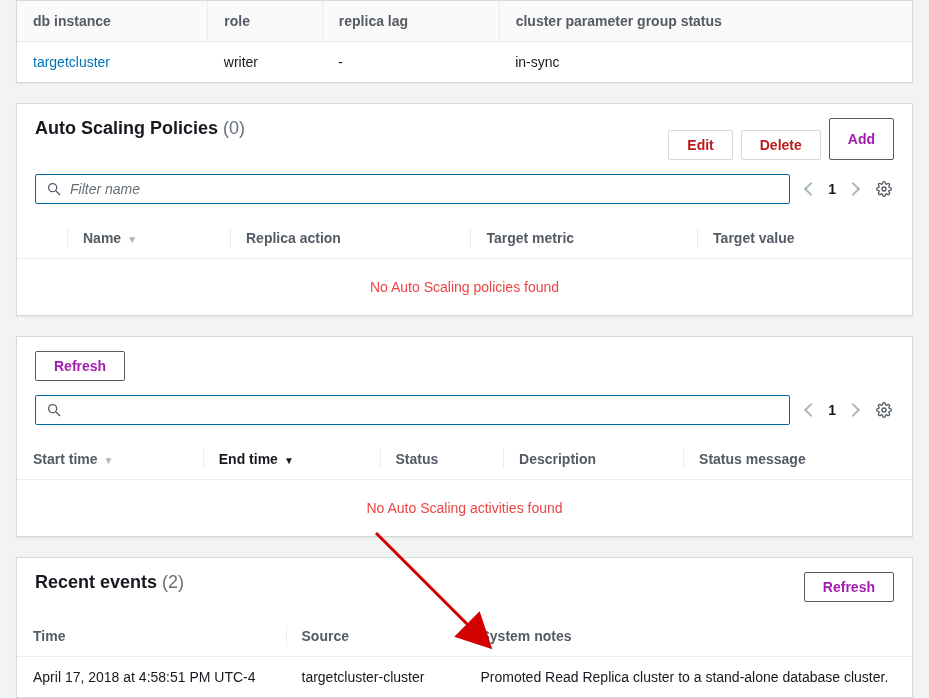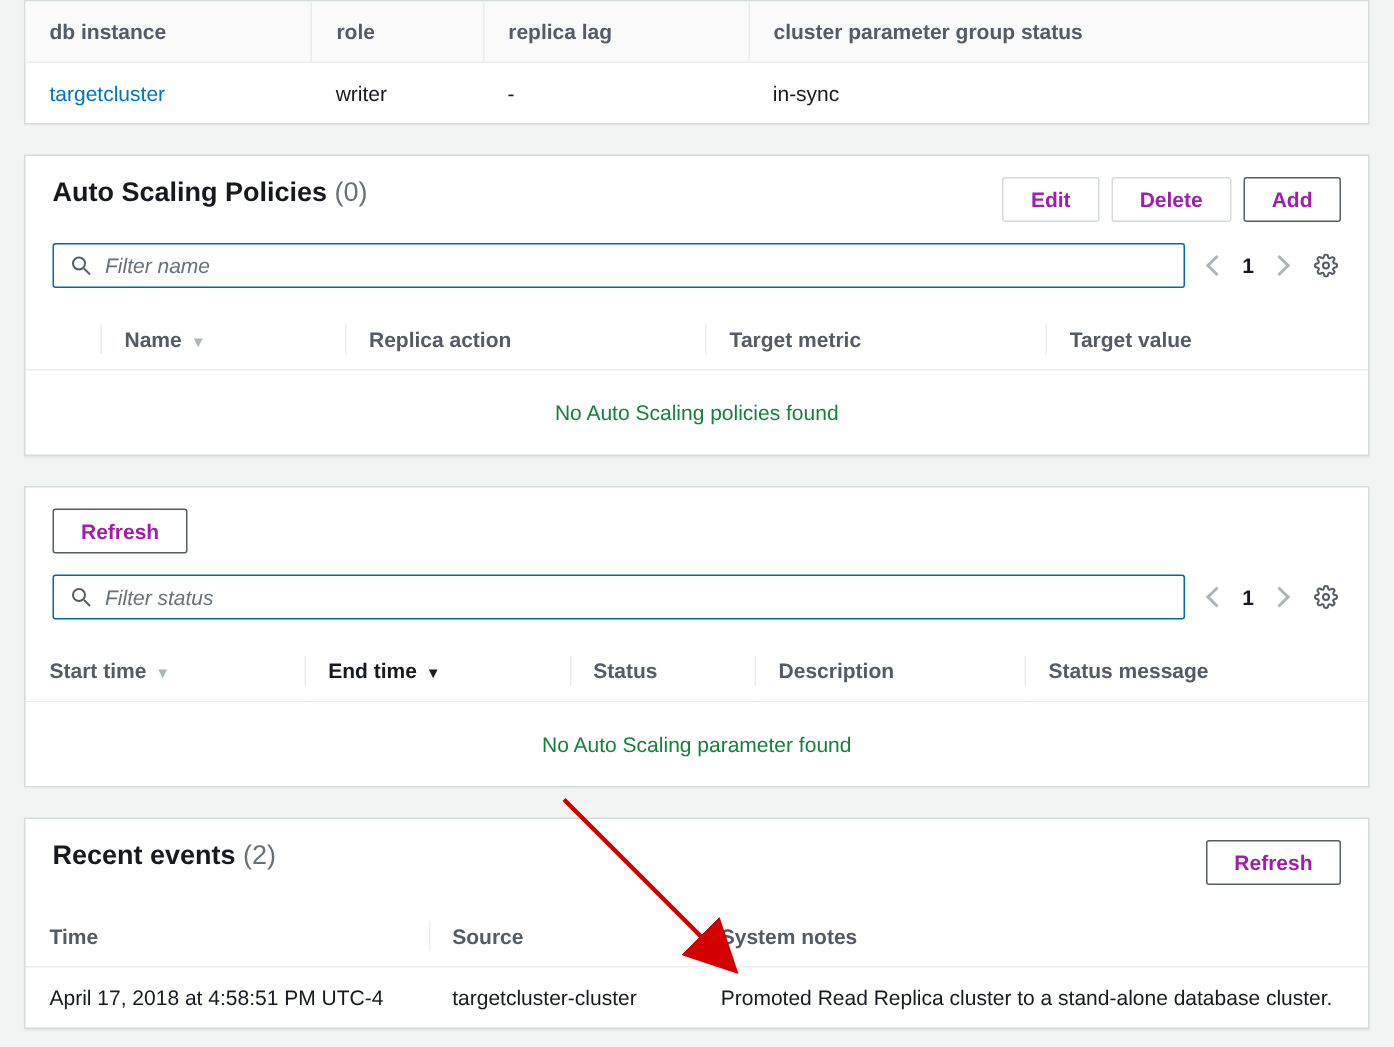--- a/index.html
+++ b/index.html
@@ -42,21 +42,21 @@
   .btn {
     border: 1px solid #545b64;
     background: #fff;
     color: #a21caf;
     padding: 6px 18px;
     font-size: 14px;
     font-weight: 600;
     cursor: pointer;
     border-radius: 2px;
   }
-  .btn.disabled { color: #a21caf; border-color: #d5dbdb; cursor: default; }
+  .btn.disabled { color: #b91c1c; border-color: #d5dbdb; cursor: default; margin-top: 12px; }
   .btn-group { display: flex; gap: 8px; }
   .filter-row {
     display: flex;
     align-items: center;
     gap: 16px;
     padding: 0 18px 14px 18px;
   }
   .filter-input {
     flex: 1;
     display: flex;
@@ -88,21 +88,21 @@
     border-left: 1px solid #eaeded;
   }
   .sort-caret {
     font-size: 10px;
     color: #aab7b8;
     margin-left: 6px;
   }
   .sort-caret.active { color: #16191f; }
   .empty-row td {
     text-align: center;
-    color: #15803d;
+    color: #ef4444;
     padding: 20px;
   }
   .arrow-overlay {
     position: absolute;
     pointer-events: none;
     z-index: 10;
   }
   svg.icon { width:16px; height:16px; stroke:#545b64; fill:none; stroke-width:2; }
   .wrap { position: relative; }
 </style>
@@ -187,21 +187,20 @@
     <div class="btn-group">
       <button class="btn">Refresh</button>
     </div>
   </div>
   <div class="filter-row">
     <div class="filter-input">
       <svg class="icon" viewBox="0 0 24 24">
             <circle cx="10" cy="10" r="6"></circle>
             <line x1="15" y1="15" x2="21" y2="21"></line>
           </svg>
-      <input type="text" placeholder="Filter status" style="">
     </div>
     <div class="pager">
       <span><i class="chev left"></i></span>
       <span class="num">1</span>
       <span><i class="chev right"></i></span>
     </div>
     <span class="gear">
       <svg class="icon" viewBox="0 0 24 24">
             <circle cx="12" cy="12" r="3"></circle>
             <path d="M19.4 15a1.7 1.7 0 0 0 .34 1.87l.06.06a2 2 0 1 1-2.83 2.83l-.06-.06a1.7 1.7 0 0 0-1.87-.34 1.7 1.7 0 0 0-1 1.56V21a2 2 0 1 1-4 0v-.09a1.7 1.7 0 0 0-1-1.56 1.7 1.7 0 0 0-1.87.34l-.06.06a2 2 0 1 1-2.83-2.83l.06-.06a1.7 1.7 0 0 0 .34-1.87 1.7 1.7 0 0 0-1.56-1H3a2 2 0 1 1 0-4h.09a1.7 1.7 0 0 0 1.56-1 1.7 1.7 0 0 0-.34-1.87l-.06-.06A2 2 0 1 1 7.08 4.25l.6.06a1.7 1.7 0 0 0 1.87.34H9a1.7 1.7 0 0 0 1-1.56V3a2 2 0 1 1 4 0v.09a1.7 1.7 0 0 0 1 1.56 1.7 1.7 0 0 0 1.87-.34l.06-.06a2 2 0 1 1 2.83 2.83l-.06.06a1.7 1.7 0 0 0-.34 1.87V9a1.7 1.7 0 0 0 1.56 1H21a2 2 0 1 1 0 4h-.09a1.7 1.7 0 0 0-1.56 1z"></path>
@@ -213,21 +212,21 @@
       <tr class="columns-row">
         <th><span>Start time</span><span class="sort-caret">▼</span></th>
         <th style="color:#16191f"><span>End time</span><span class="sort-caret active">▼</span></th>
         <th>Status</th>
         <th>Description</th>
         <th>Status message</th>
       </tr>
     </thead>
     <tbody>
       <tr class="empty-row">
-        <td colspan="5">No Auto Scaling parameter found</td>
+        <td colspan="5">No Auto Scaling activities found</td>
       </tr>
     </tbody>
   </table>
 </div>
 
 <div class="panel">
   <div class="panel-header">
     <div class="panel-title">
       <span>Recent events</span>
       <span class="count">(2)</span>

